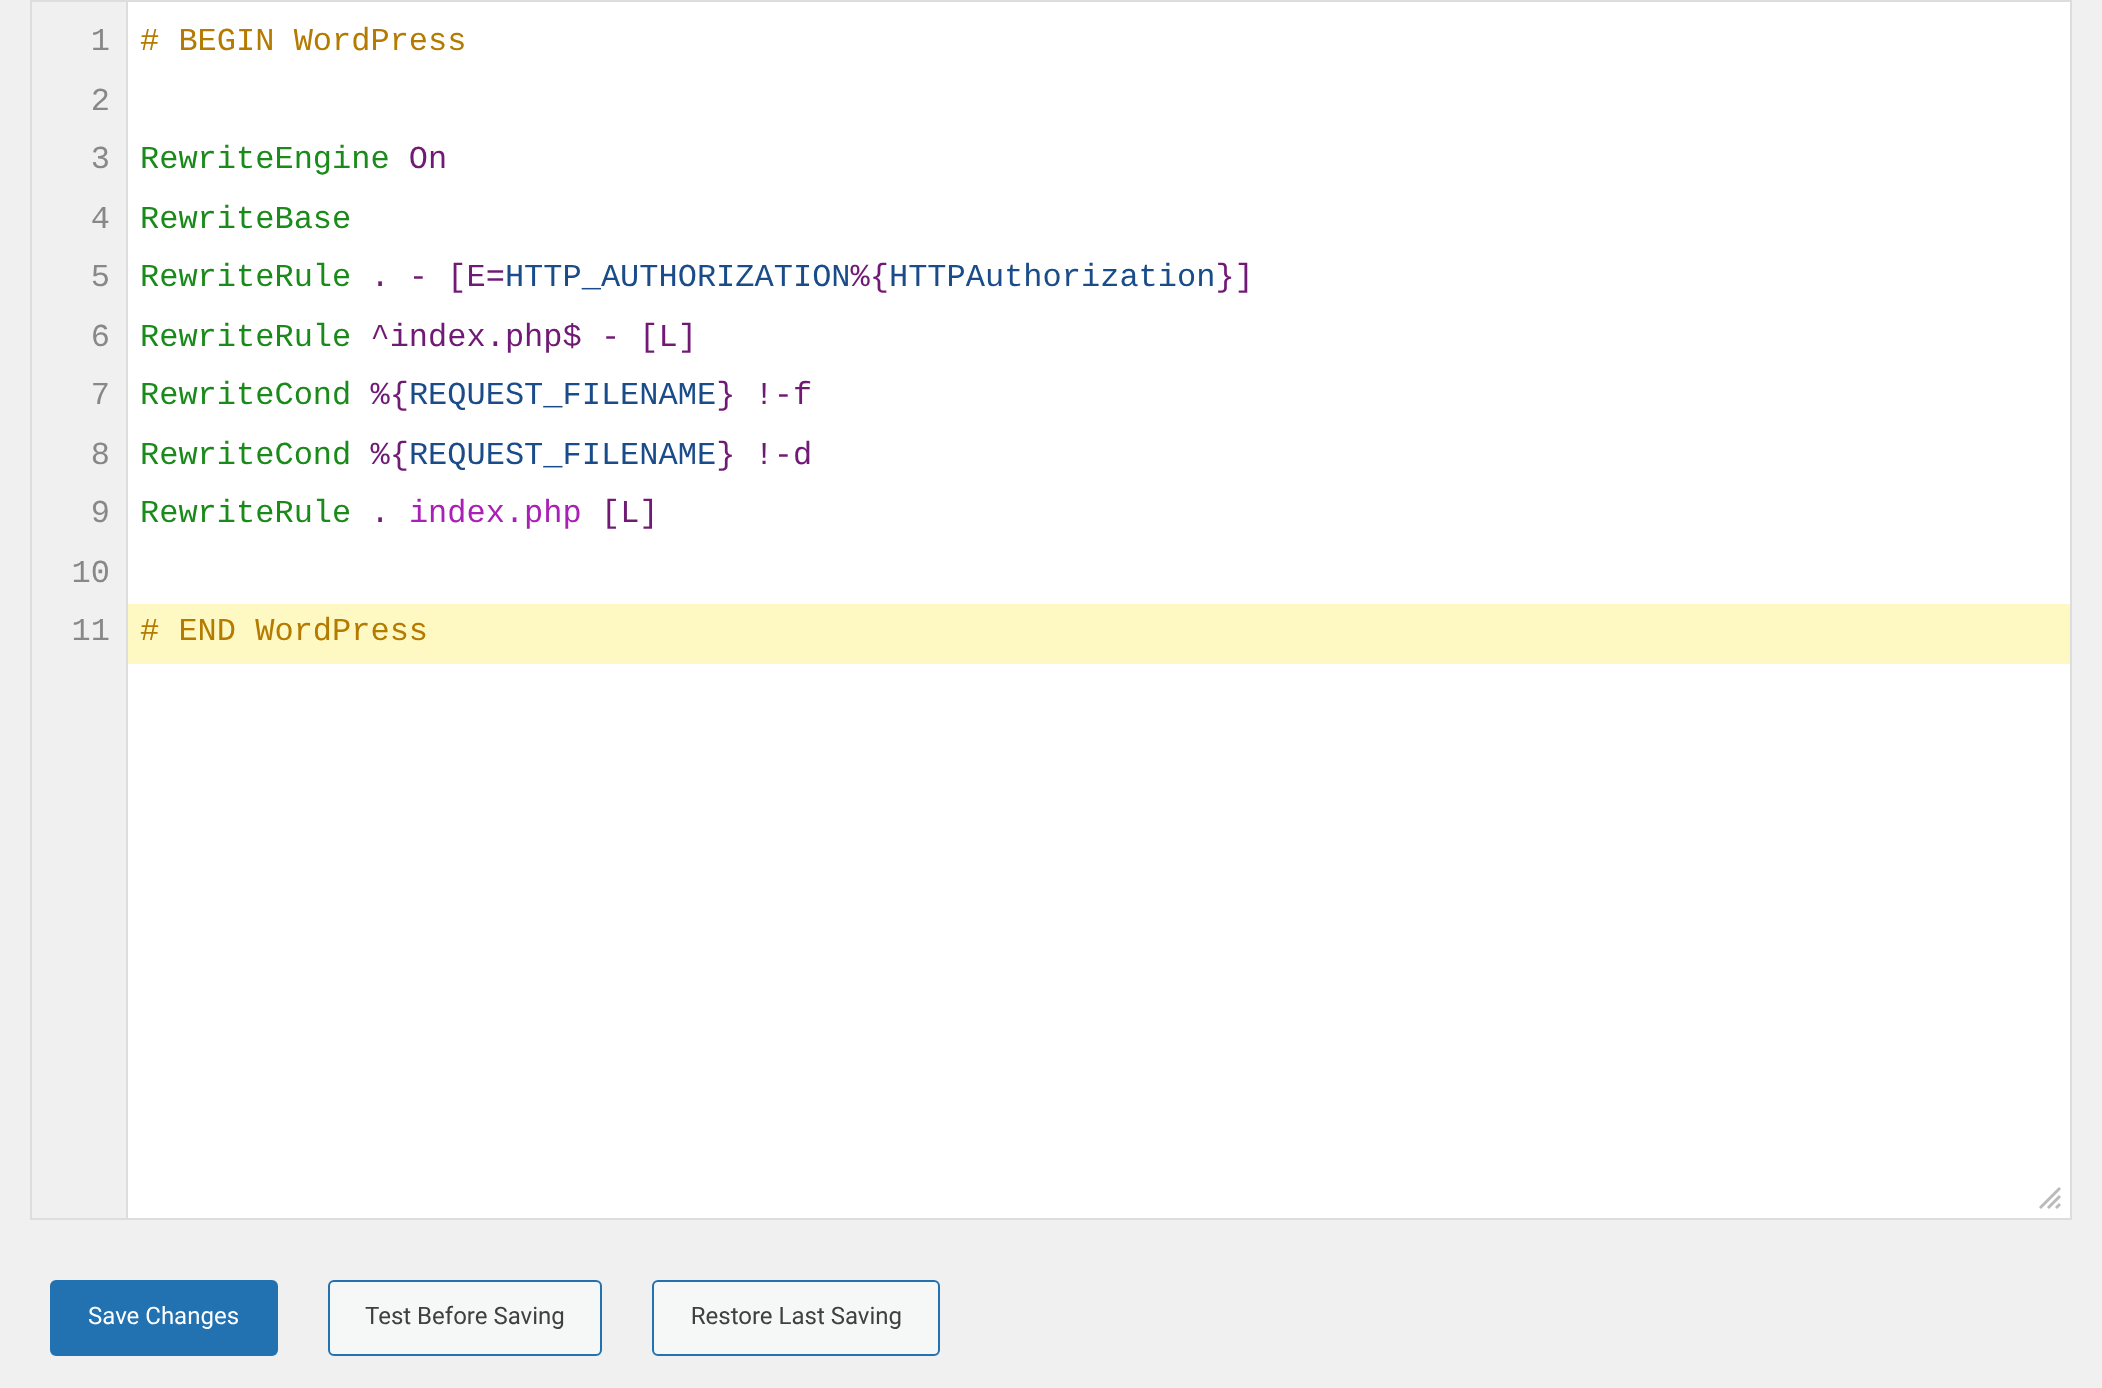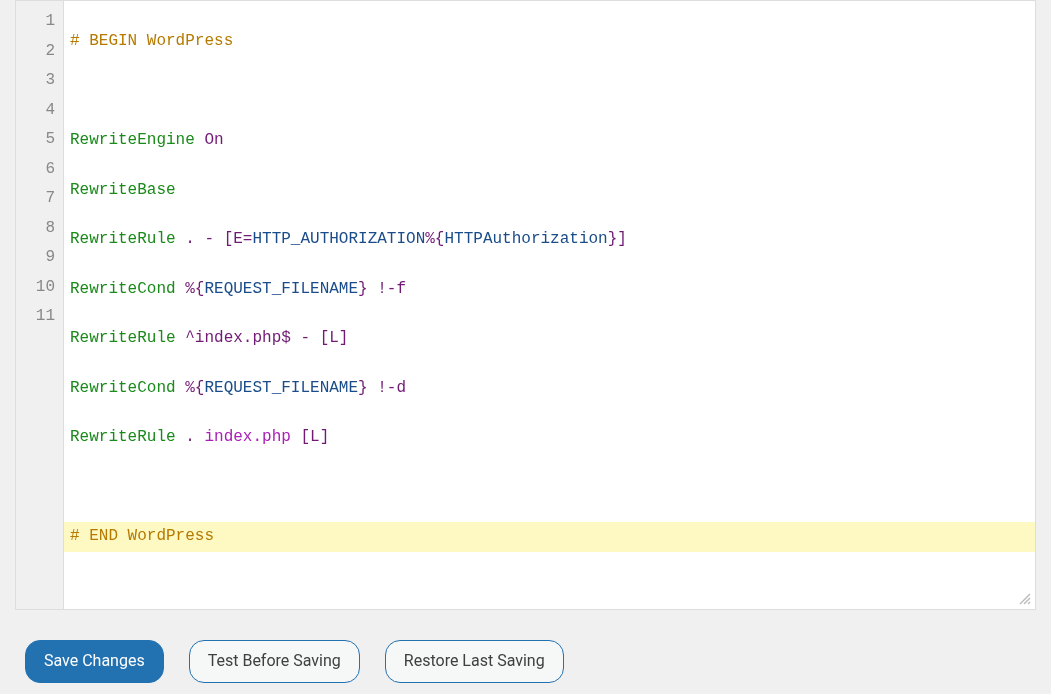--- a/index.html
+++ b/index.html
@@ -51,21 +51,20 @@
       padding-left: 6px;
       font-family: Consolas, Monaco, "Courier New", monospace;
       font-size: 16px;
       position: relative;
     }
     
     .code-line {
       line-height: 29.5px;
       height: 29.5px;
       white-space: pre;
-      margin-top: 20px;
     }
     
     .code-line.highlighted {
       background: #fef9c3;
       margin-left: -6px;
       padding-left: 6px;
       margin-right: 0;
     }
     
     .comment { color: #b57a00; }
@@ -88,23 +87,23 @@
     }
     
     .button-row {
       padding: 15px 15px 20px 25px;
       display: flex;
       gap: 25px;
       align-items: center;
     }
     
     .btn {
-      font-size: 16px;
+      font-size: 12px;
       padding: 10px 18px;
-      border-radius: 15px;
+      border-radius: 3px;
       cursor: pointer;
       font-family: inherit;
       line-height: 1.3;
     }
     
     .btn-primary {
       background: #2271b1;
       border: 1px solid #2271b1;
       color: #fff;
     }
@@ -131,22 +130,22 @@
       <div class="line-number">9</div>
       <div class="line-number">10</div>
       <div class="line-number">11</div>
     </div>
   <div class="code-area" id="codearea">
     <div class="code-line"><span class="comment"># BEGIN WordPress</span></div>
       <div class="code-line"></div>
       <div class="code-line"><span class="keyword">RewriteEngine</span><span class="text"> On</span></div>
       <div class="code-line"><span class="keyword">RewriteBase</span></div>
       <div class="code-line"><span class="keyword">RewriteRule</span><span class="text"> . - [E=</span><span class="var">HTTP_AUTHORIZATION</span><span class="text">%{</span><span class="var">HTTPAuthorization</span><span class="text">}]</span></div>
+      <div class="code-line"><span class="keyword">RewriteRule</span><span class="text"> ^index.php$ - [L]</span></div>
       <div class="code-line"><span class="keyword">RewriteCond</span><span class="text"> %{</span><span class="var">REQUEST_FILENAME</span><span class="text">} !-f</span></div>
-      <div class="code-line"><span class="keyword">RewriteRule</span><span class="text"> ^index.php$ - [L]</span></div>
       <div class="code-line"><span class="keyword">RewriteCond</span><span class="text"> %{</span><span class="var">REQUEST_FILENAME</span><span class="text">} !-d</span></div>
       <div class="code-line"><span class="keyword">RewriteRule</span><span class="text"> . </span><span class="string">index.php</span><span class="text"> [L]</span></div>
       <div class="code-line"></div>
       <div class="code-line highlighted"><span class="comment"># END WordPress</span></div>
       <div class="resize-handle">
       <svg width="14" height="14" viewBox="0 0 14 14">
         <line x1="2" y1="12" x2="12" y2="2" stroke="#bbb" stroke-width="1.5"></line>
         <line x1="6" y1="12" x2="12" y2="6" stroke="#bbb" stroke-width="1.5"></line>
         <line x1="10" y1="12" x2="12" y2="10" stroke="#bbb" stroke-width="1.5"></line>
       </svg>

